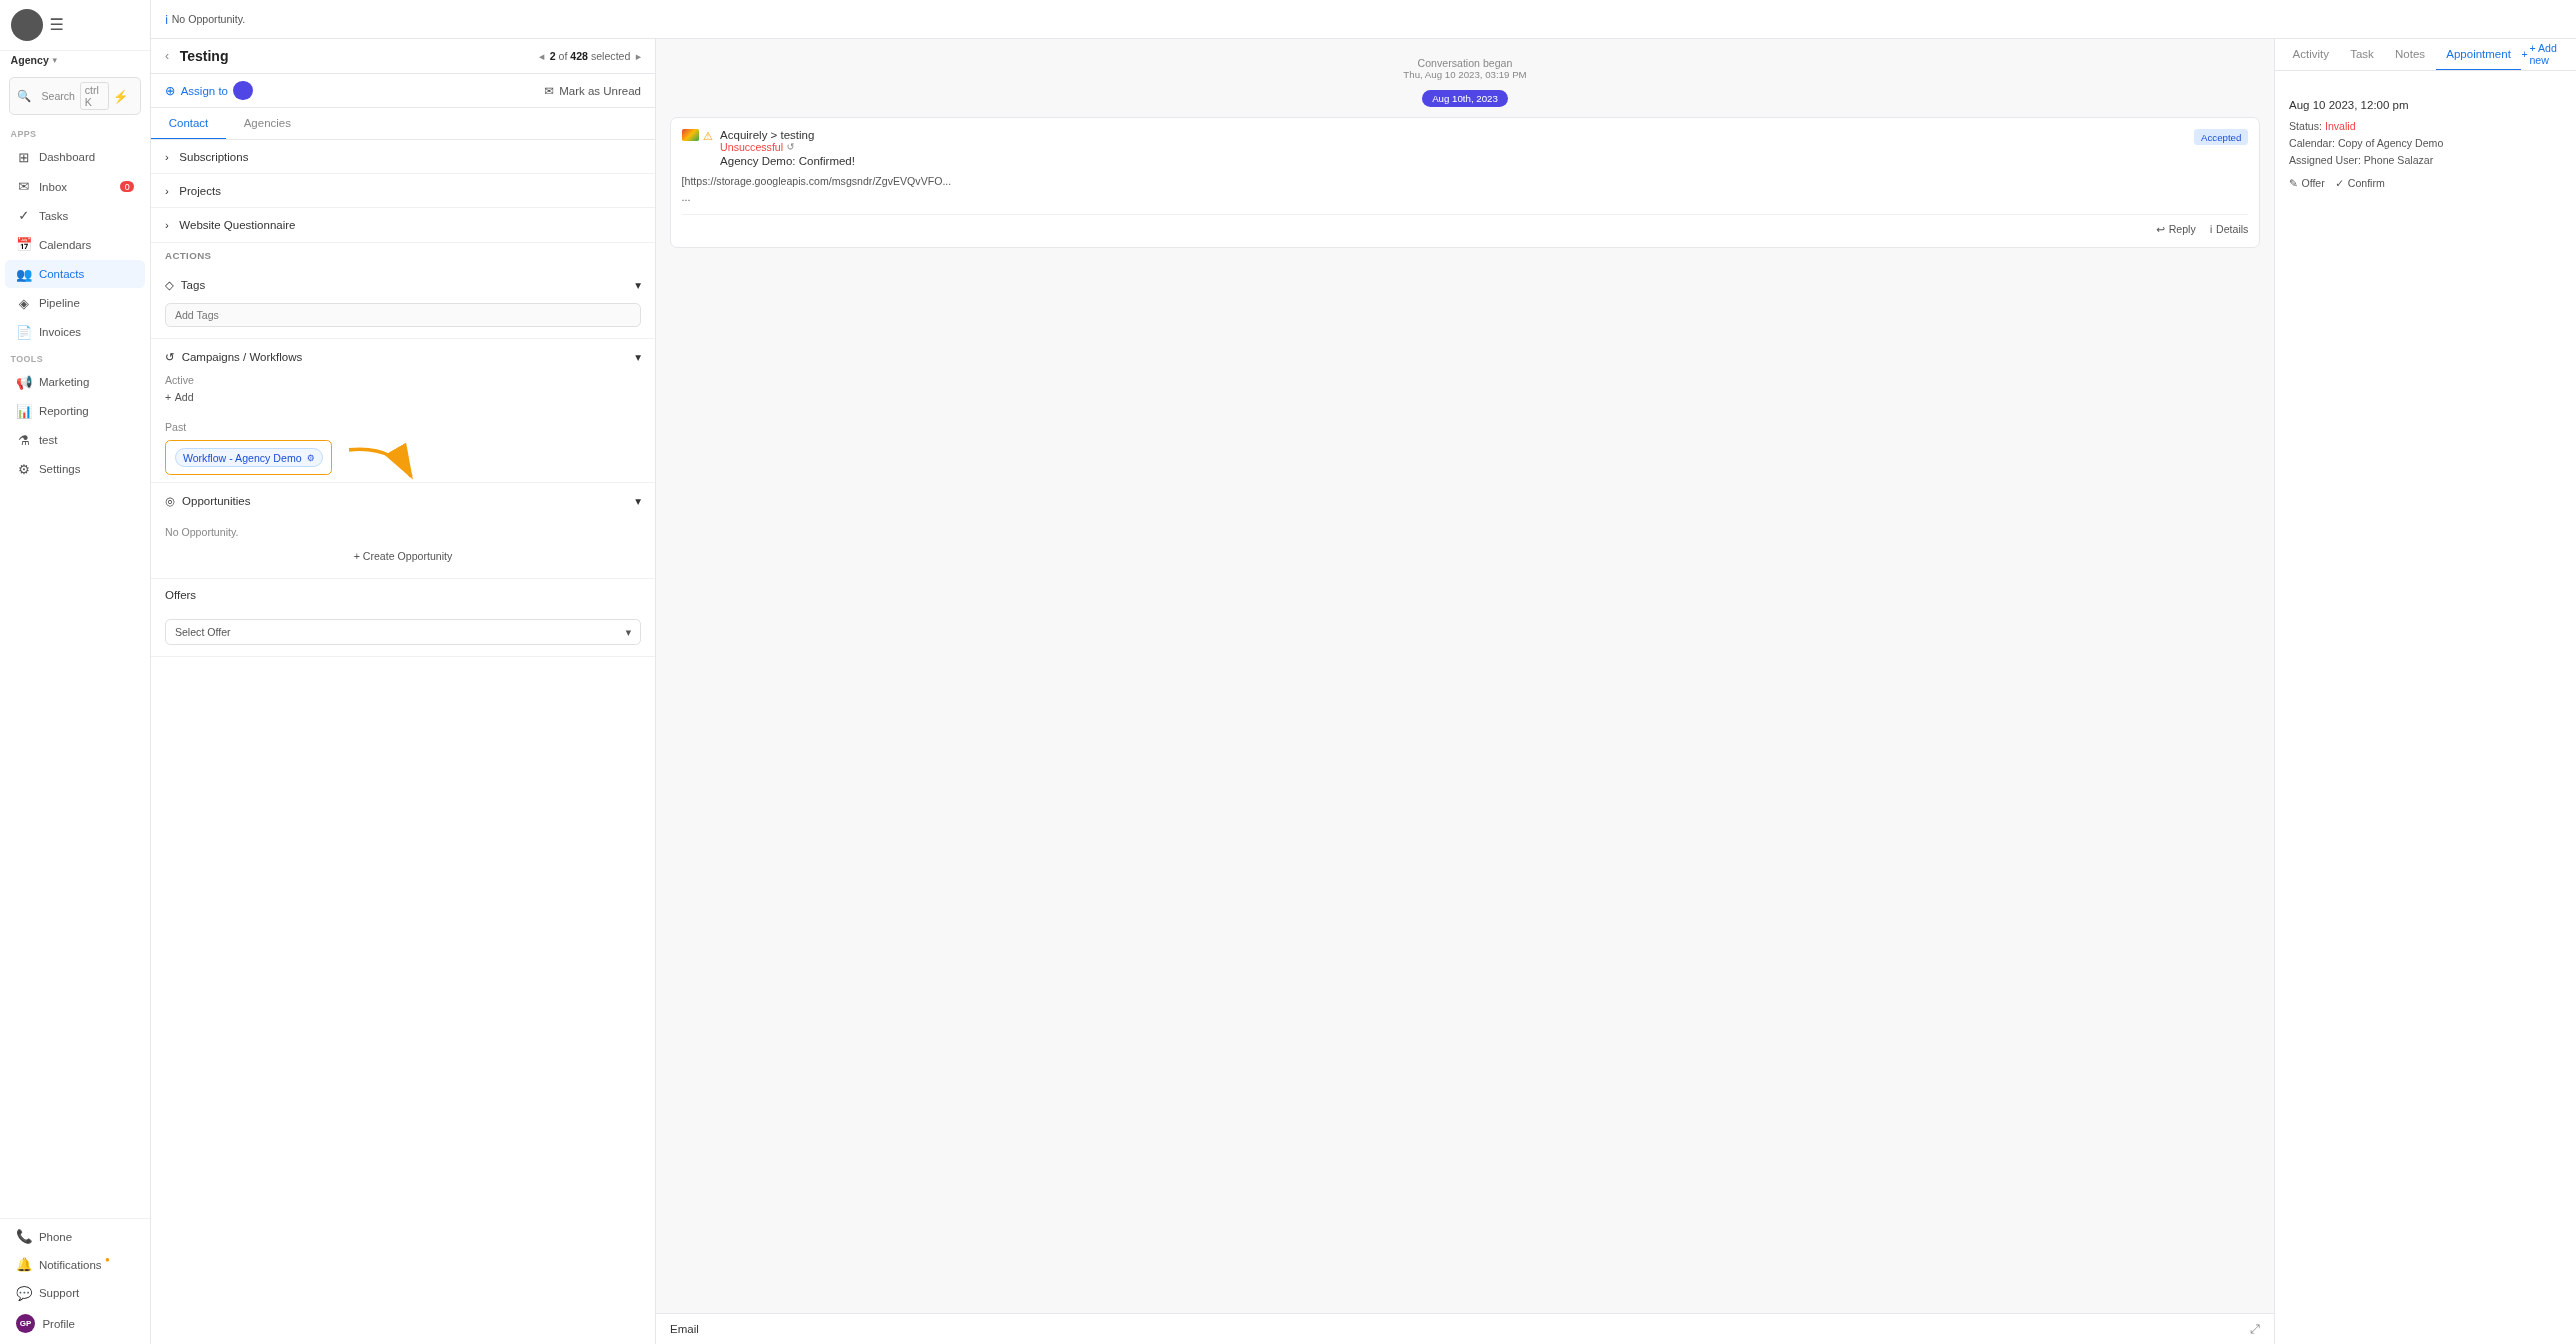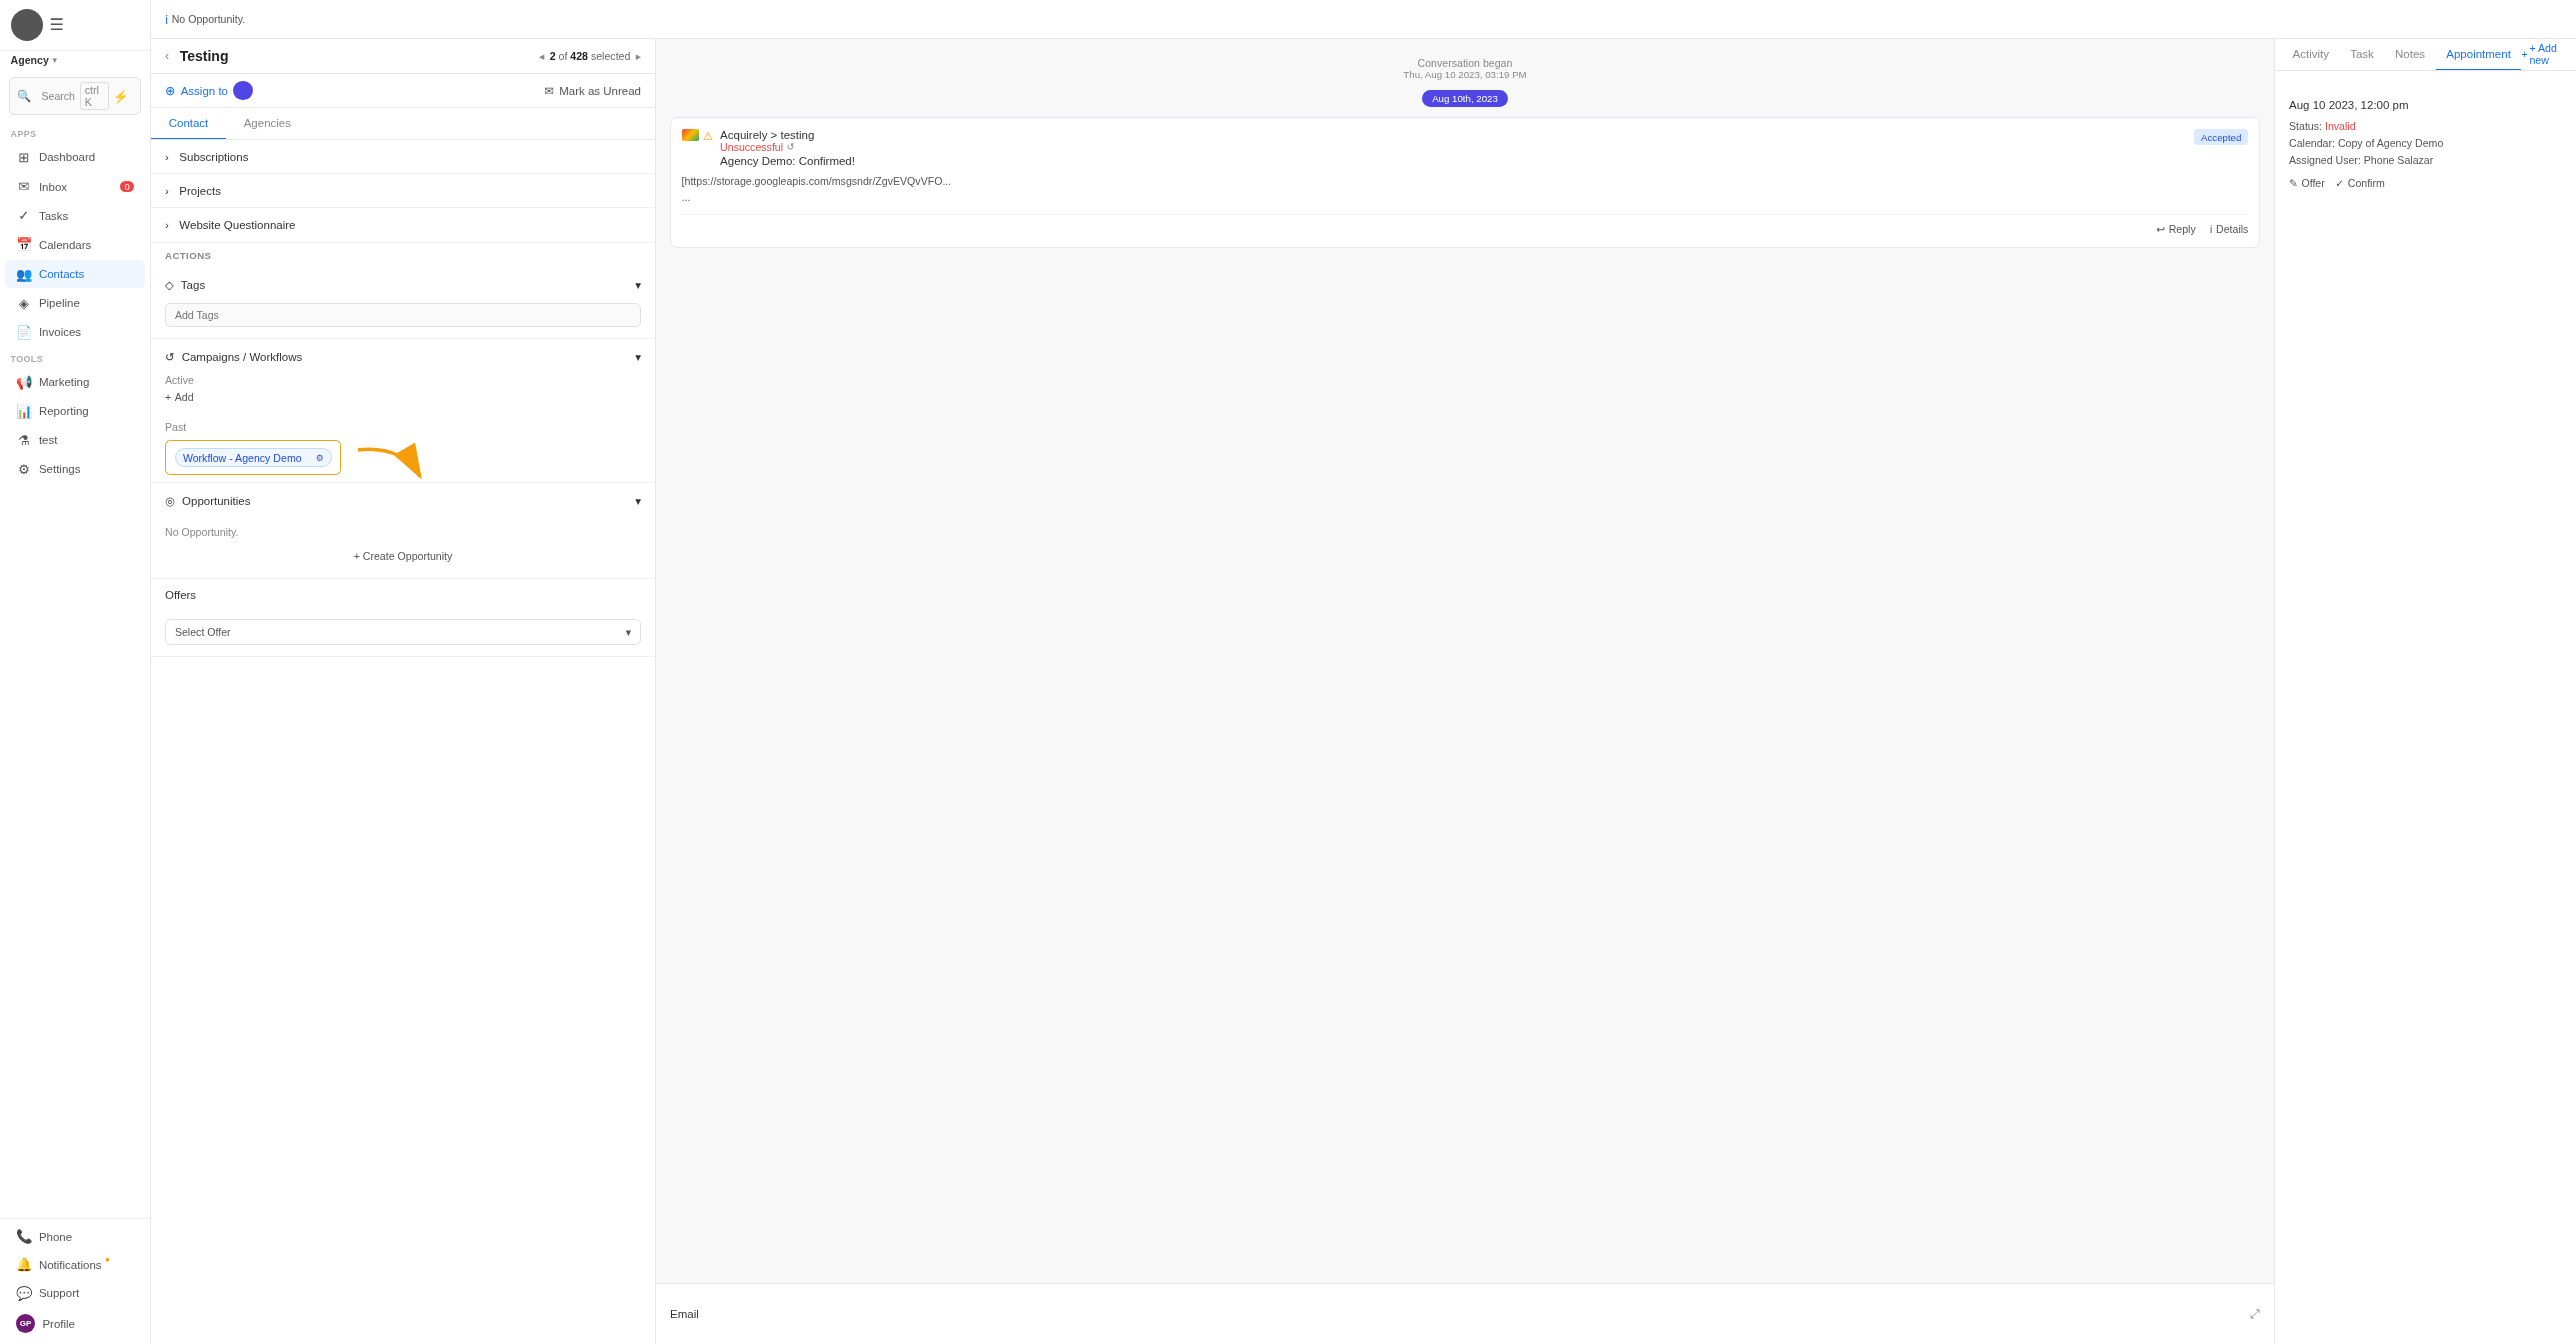--- a/index.html
+++ b/index.html
@@ -250,21 +250,21 @@
     .past-highlighted {
       border: 1.8px solid #f59e0b;
       border-radius: 5.3px;
       padding: 7px 8.9px;
       background: #fff;
       position: relative;
     }
     .workflow-tag {
       display: inline-flex;
       align-items: center;
-      gap: 14px;
+      gap: 5px;
       background: #eff6ff;
       border: 0.9px solid #bfdbfe;
       border-radius: 10.6px;
       padding: 2.7px 7px;
       font-size: 10.6px;
       color: #1d4ed8;
       cursor: pointer;
     }
 
     
@@ -379,21 +379,21 @@
     .email-action-btn {
       display: flex;
       align-items: center;
       gap: 3.5px;
       font-size: 10.6px;
       color: #555;
       cursor: pointer;
     }
 
     .email-bottom {
-      padding: 23px 14px;
+      padding: 8px 14px;
       border-top: 0.9px solid #e5e7eb;
       background: #fff;
       display: flex;
       align-items: center;
       justify-content: space-between;
     }
     .email-label { font-size: 11.5px; color: #333; font-weight: 500; }
     .expand-icon { color: #888; cursor: pointer; font-size: 12.4px; }
 
     

